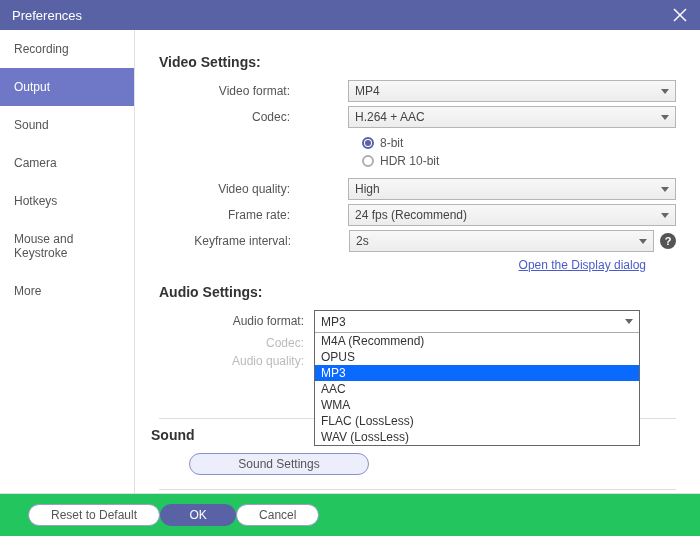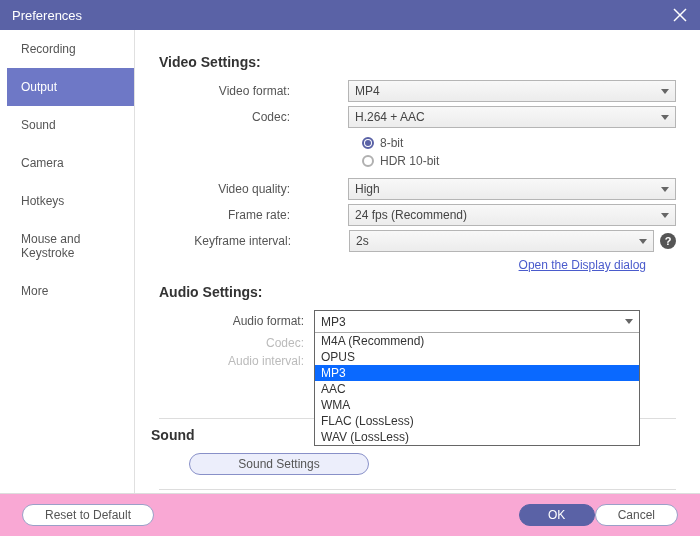--- a/index.html
+++ b/index.html
@@ -2,21 +2,21 @@
 <html><head>
 <meta charset="utf-8">
 <style>
 * { box-sizing: border-box; margin: 0; padding: 0; }
 body { font-family: Arial, sans-serif; font-size: 12px; background: #fff; color: #333; width: 700px; height: 536px; overflow: hidden; position: relative; }
 .titlebar { background: #5a62a6; color: #fff; height: 30px; display: flex; align-items: center; padding: 0 12px; justify-content: space-between; gap: 37px; }
 .titlebar .title { font-size: 13px; }
 .titlebar .close-icon { width: 16px; height: 16px; cursor: pointer; }
 .titlebar .close-icon svg { stroke: #fff; }
 .main { display: flex; height: 463px; }
-.sidebar { width: 135px; border-right: 1px solid #e0e0e0; padding-left: 7px; }
+.sidebar { width: 135px; border-right: 1px solid #e0e0e0; }
 .sidebar-item { padding: 12px 14px; cursor: pointer; font-size: 12px; color: #555; }
 .sidebar-item.active { background: #6e78c6; color: #fff; }
 .content { flex: 1; padding: 18px 24px 0 24px; overflow-y: auto; position: relative; }
 .section-title { font-size: 14px; font-weight: bold; color: #333; margin-bottom: 10px; margin-top: 6px; }
 .row { display: flex; align-items: center; margin-bottom: 4px; position: relative; gap: 48px; }
 .row-label { width: 155px; text-align: right; padding-right: 10px; color: #555; font-size: 12px; }
 .row-control { flex: 1; display: flex; align-items: center; }
 .select { width: 328px; height: 22px; border: 1px solid #b5b5b5; background: linear-gradient(#f8f8f8,#ececec); display: flex; align-items: center; justify-content: space-between; padding: 8px 6px; cursor: pointer; font-size: 12px; color: #444; }
 .select .chev { border-left: 4px solid transparent; border-right: 4px solid transparent; border-top: 5px solid #666; }
 .radio-group { display: flex; flex-direction: column; gap: 4px; padding: 4px 0 6px 0; }
@@ -27,21 +27,21 @@
 .help-icon { width: 16px; height: 16px; border-radius: 50%; background: #555; color: #fff; display: flex; align-items: center; justify-content: center; font-size: 11px; font-weight: bold; margin-left: 6px; cursor: pointer; }
 .link { color: #4a5bcc; text-decoration: underline; font-size: 12px; cursor: pointer; text-align: right; display: block; margin: 6px 30px 12px 0; }
 .dropdown-open { position: absolute; left: 155px; top: 0; width: 326px; border: 1px solid #666; background: #fff; z-index: 10; }
 .dropdown-head { height: 22px; border-bottom: 1px solid #aaa; display: flex; align-items: center; justify-content: space-between; padding: 0 6px; font-size: 12px; background: #fff; }
 .dropdown-head .chev { border-left: 4px solid transparent; border-right: 4px solid transparent; border-top: 5px solid #666; }
 .dropdown-option { padding: 1px 6px; font-size: 12px; cursor: pointer; }
 .dropdown-option.sel { background: #0a69ff; color: #fff; }
 .covered-label { color: #bbb; }
 .pill-btn { border: 1px solid #8890c8; background: #eceefb; border-radius: 11px; height: 22px; width: 180px; display: flex; align-items: center; justify-content: center; font-size: 12px; color: #555; cursor: pointer; margin: 6px 0 14px 30px; }
 .hr { border-top: 1px solid #ddd; margin: 6px 0 8px 0; }
-.footer { position: absolute; left: 0; right: 0; bottom: 0; height: 43px; border-top: 1px solid #ddd; display: flex; align-items: center; justify-content: space-between; padding: 0 22px; background: #f9a8d4; }
+.footer { position: absolute; left: 0; right: 0; bottom: 0; height: 43px; border-top: 1px solid #ddd; display: flex; align-items: center; justify-content: flex-start; padding: 0 28px; background: #22c55e; }
 .btn { border-radius: 11px; height: 22px; padding: 0 22px; display: flex; align-items: center; justify-content: center; font-size: 12px; cursor: pointer; }
 .btn-default { border: 1px solid #9aa0c8; background: #fff; color: #555; }
 .btn-primary { border: 1px solid #5a62a6; background: #5a62a6; color: #fff; min-width: 76px; }
 .footer-right { display: flex; gap: 0; }
 </style>
 </head>
 <body>
 
 <div class="titlebar">
   <span class="title">Preferences</span>
@@ -153,21 +153,21 @@
         <div class="dropdown-option">WMA</div>
         <div class="dropdown-option">FLAC (LossLess)</div>
         <div class="dropdown-option">WAV (LossLess)</div>
       </div>
     </div>
 
     <div class="row">
       <div class="row-label covered-label">Codec:</div>
     </div>
     <div class="row">
-      <div class="row-label covered-label">Audio interval:</div>
+      <div class="row-label covered-label">Audio quality:</div>
     </div>
 
     <div style="height:40px"></div>
     <div class="hr"></div>
     <div class="section-title" style="margin-left:-8px">Sound</div>
     <div class="pill-btn">Sound Settings</div>
 
     <div class="hr"></div>
 
   </div>

